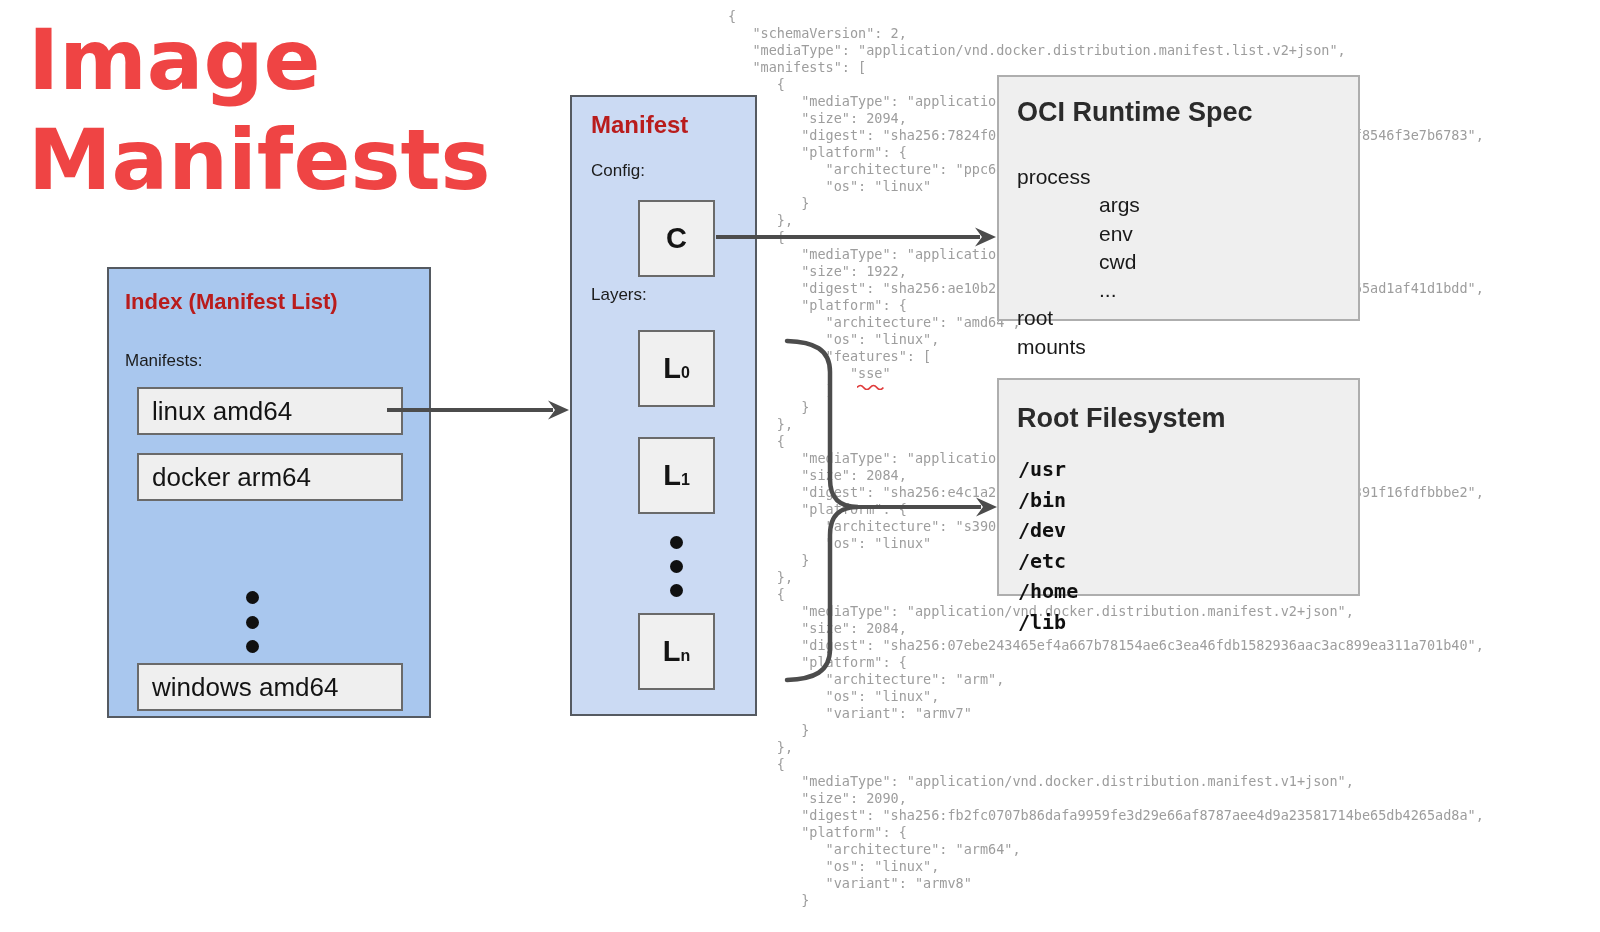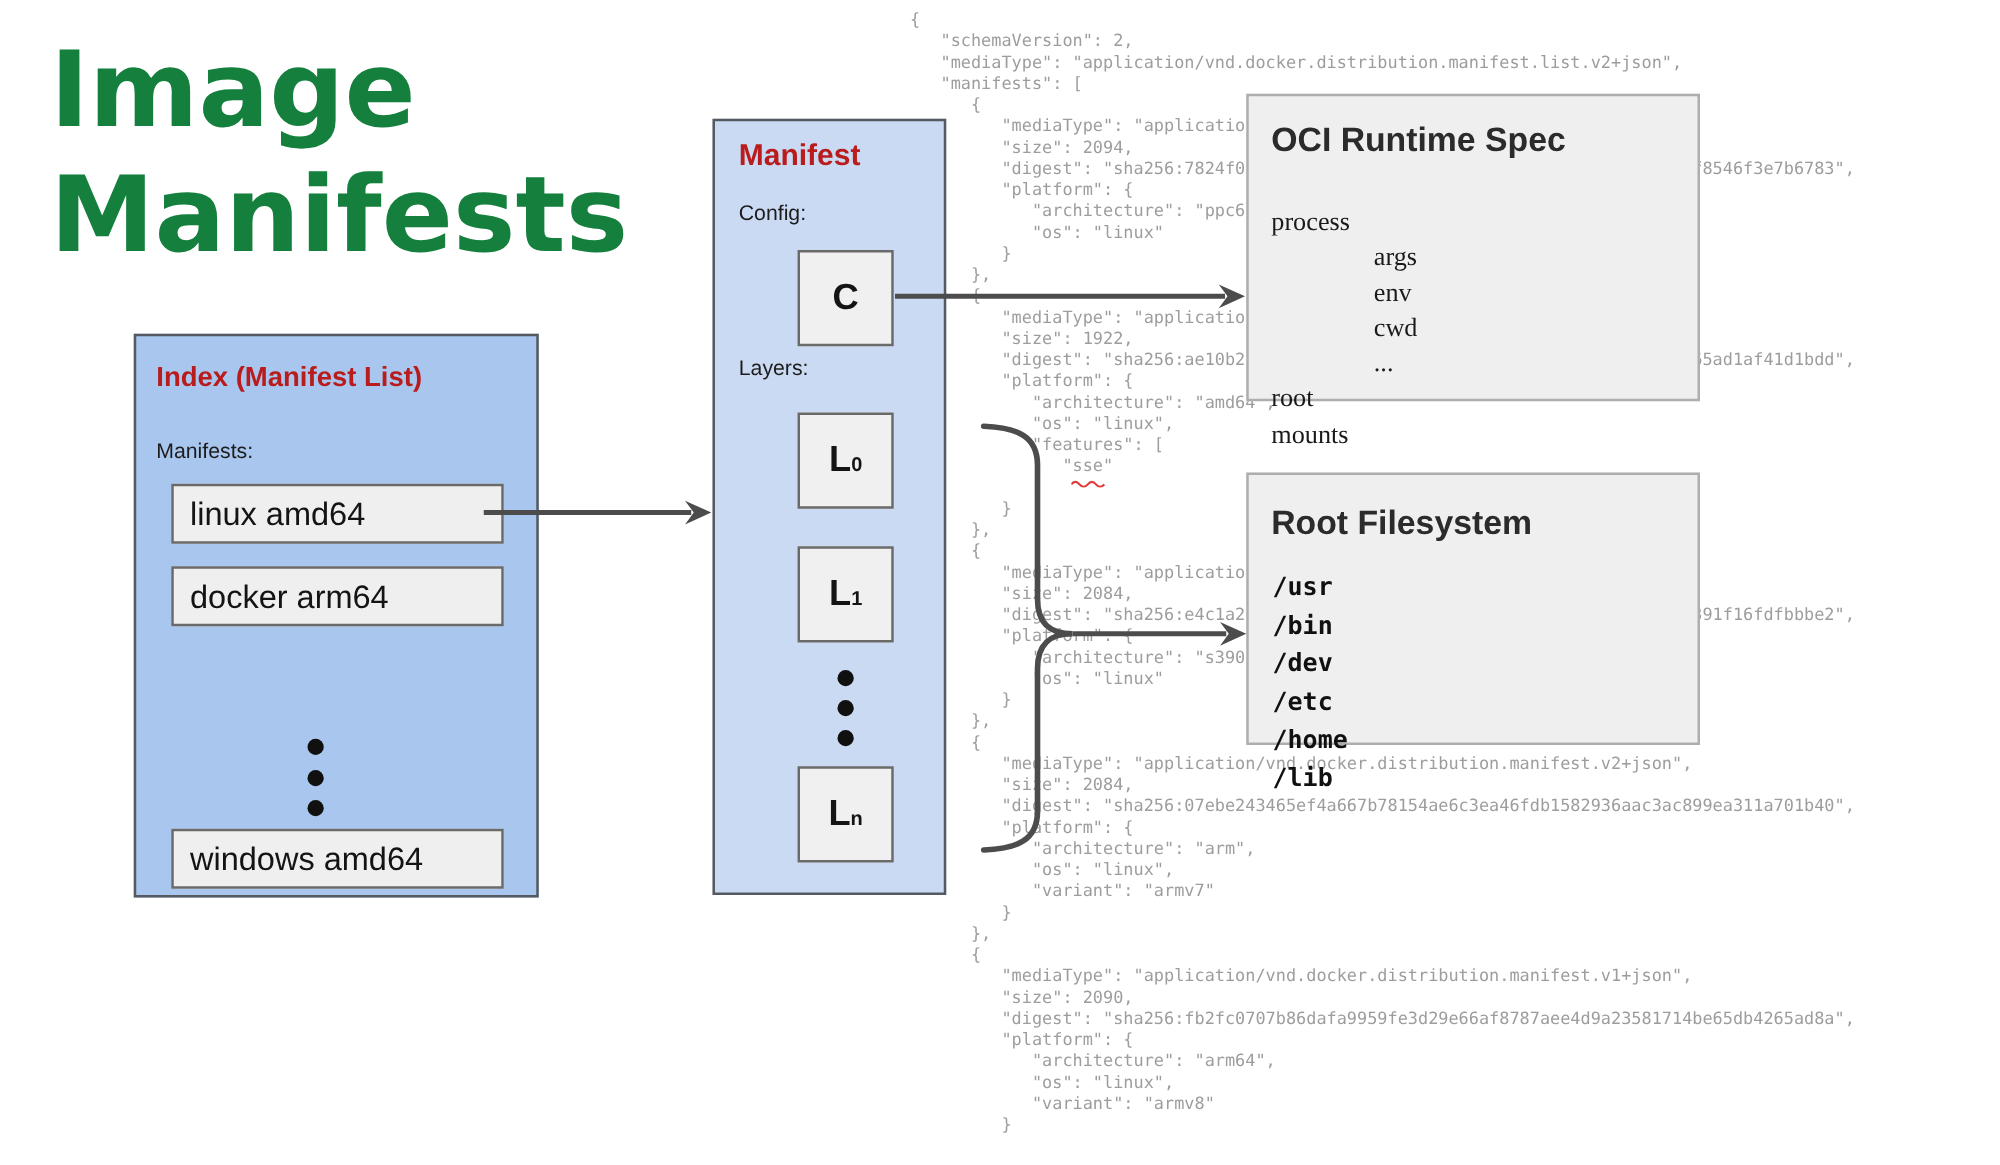--- a/index.html
+++ b/index.html
@@ -1,22 +1,22 @@
 <!DOCTYPE html>
 <html><head>
 <meta charset="utf-8">
 <style>
   html,body{margin:0;padding:0;background:#ffffff;}
   #canvas{position:relative;width:1600px;height:932px;overflow:hidden;background:#ffffff;
           font-family:"Liberation Sans",sans-serif;}
 
   
-  .slide-title{position:absolute;left:28px;top:10px;margin:12px;
+  .slide-title{position:absolute;left:28px;top:10px;margin:0;
     font-family:"DejaVu Sans",sans-serif;font-weight:700;font-size:84px;line-height:100px;
-    color:#15803d;letter-spacing:0px;white-space:pre-line;}
+    color:#ef4444;letter-spacing:0px;white-space:pre-line;}
 
   
   .json-pre{position:absolute;left:728px;top:8px;margin:0;z-index:1;
     font-family:"DejaVu Sans Mono","Liberation Mono",monospace;
     font-size:13.5px;line-height:17px;color:#9d9d9d;white-space:pre;}
 
   .squiggle{position:absolute;left:857px;top:383px;z-index:2;}
 
   
   .blue-box{position:absolute;z-index:3;border:2px solid #555a61;box-sizing:border-box;}
@@ -40,21 +40,21 @@
 
   .dot{position:absolute;width:13px;height:13px;border-radius:50%;background:#101010;}
 
   
   .panel{position:absolute;left:997px;width:363px;z-index:3;box-sizing:border-box;
     background:#efefef;border:2px solid #aeaeae;}
   .oci-panel{top:75px;height:246px;}
   .root-panel{top:378px;height:218px;}
   .panel-title{position:absolute;left:18px;font-size:27px;font-weight:700;color:#2b2b2b;}
   .oci-list{position:absolute;left:18px;top:86px;
-    font-family:Liberation Serif, serif;
+    font-family:Liberation Sans, sans-serif;
     font-size:21px;line-height:28.3px;color:#1a1a1a;}
   .oci-list .indent{padding-left:82px;}
   .root-list{position:absolute;left:19px;top:74px;
     font-family:"DejaVu Sans Mono","Liberation Mono",monospace;
     font-size:20px;line-height:30.5px;font-weight:700;color:#101010;}
 
   .connector-layer{position:absolute;left:0;top:0;z-index:6;pointer-events:none;}
 </style>
 </head>
 <body>

